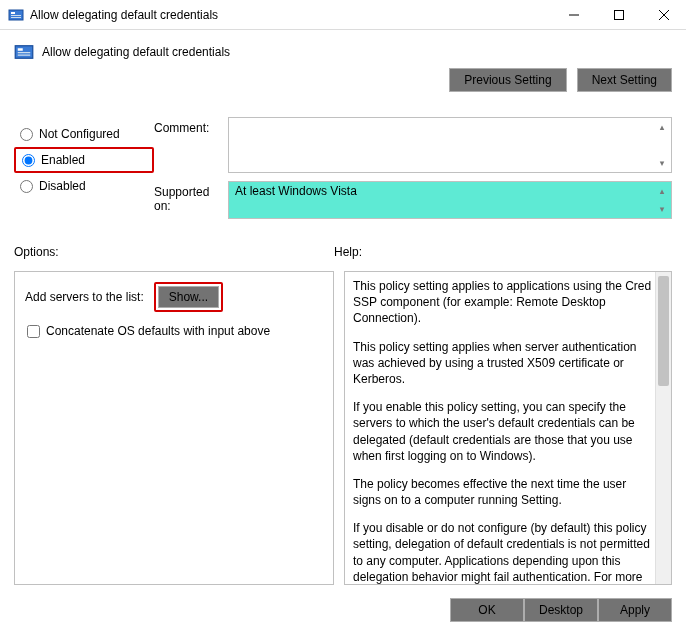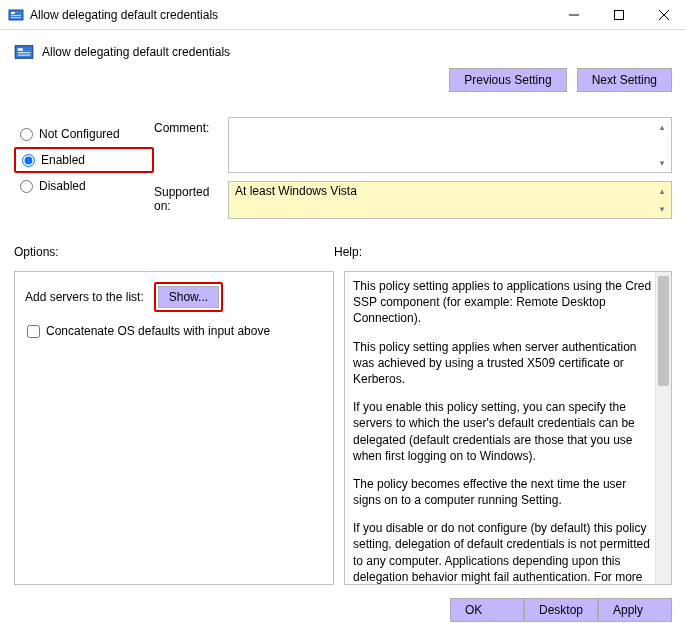--- a/index.html
+++ b/index.html
@@ -30,46 +30,46 @@
     font-size: 14px; font-family: sans-serif;
   }
   .header-row {
     display: flex; align-items: center; padding: 12px 14px 6px 14px;
   }
   .header-row .app-icon2 { width: 20px; height: 20px; margin-right: 8px; }
   .header-row .policy-name { flex: 1; font-size: 12px; }
   .nav-buttons { margin: 0 14px 12px 14px; display:flex; justify-content:flex-end; gap:10px; }
   .btn {
     border: 1px solid #adadad;
-    background: #c4b5fd;
+    background: #737373;
     padding: 4px 14px;
     font-size: 12px;
     font-family: inherit;
     min-width: 70px;
-    text-align: left;
+    text-align: center;
   }
   .config-area { display:flex; padding: 0 14px; margin-top: 25px; }
   .radio-col { width: 140px; padding-top: 4px; }
   .radio-row {
     display:flex; align-items:center; height:26px; padding:0 4px;
   }
   .radio-row input[type=radio]{ margin:0 6px 0 2px; width:13px; height:13px; }
   .highlight {
     border: 2px solid #d40000;
     border-radius: 2px;
     padding-right:6px;
   }
   .meta-col { flex:1; }
   .meta-row { display:flex; margin-bottom:8px; }
   .meta-label { width: 74px; padding-top: 4px; }
   .comment-box {
     flex:1; height:56px; border:1px solid #c0c0c0; position:relative; background:#fff;
   }
   .supported-box {
-    flex:1; height:38px; border:1px solid #c0c0c0; position:relative; background:#fef9c3;
+    flex:1; height:38px; border:1px solid #c0c0c0; position:relative; background:#5eead4;
     padding: 2px 20px 2px 6px;
   }
   .vstub-up, .vstub-down {
     position:absolute; right:2px; width:14px; height:14px; font-size:9px;
     display:flex; align-items:center; justify-content:center; color:#777;
   }
   .vstub-up { top:2px; } .vstub-down { bottom:2px; }
   .section-labels { display:flex; padding: 18px 14px 4px 14px; }
   .section-labels .left { width: 320px; }
   .lower { display:flex; padding: 8px 14px; gap:10px; height: 330px; }

